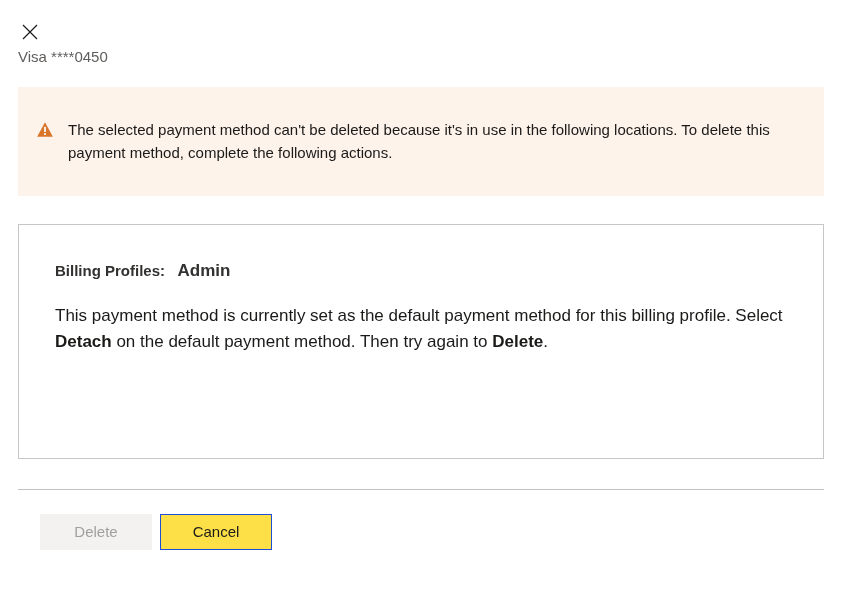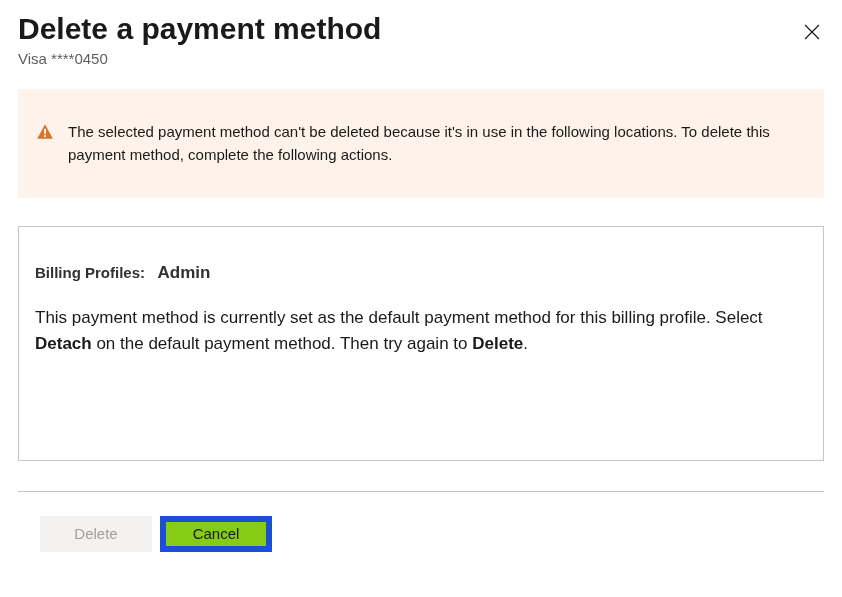--- a/index.html
+++ b/index.html
@@ -53,21 +53,21 @@
       flex-shrink: 0;
       margin-top: 2px;
     }
     .warning-text {
       font-size: 15px;
       line-height: 1.5;
       color: #1b1a19;
     }
     .card {
       border: 1px solid #c8c6c4;
-      padding: 36px 24px 50px 16px;
+      padding: 36px 24px 50px 36px;
       margin-bottom: 30px;
     }
     .profile-line {
       font-size: 15px;
       margin-bottom: 22px;
     }
     .profile-label {
       font-weight: 700;
     }
     .profile-name {
@@ -107,30 +107,29 @@
       font-family: inherit;
       cursor: pointer;
     }
     .btn-delete {
       background: #f3f2f1;
       border: none;
       color: #a19f9d;
       cursor: not-allowed;
     }
     .btn-cancel {
-      background: #84cc16;
-      border: 6px solid #1d4ed8;
+      background: #fde047;
+      border: 1px solid #1d4ed8;
       color: #1b1a19;
     }
   </style>
 </head>
 <body>
 
 <div class="header">
-  <h1 class="title">Delete a payment method</h1>
   <button class="close-btn">
     <svg width="16" height="16" viewBox="0 0 16 16">
       <path d="M1 1 L15 15 M15 1 L1 15" stroke="#1b1a19" stroke-width="1.2" fill="none"></path>
     </svg>
   </button>
 </div>
 <div class="subtitle">Visa ****0450</div>
 
 <div class="warning-box">
   <div class="warning-icon">

